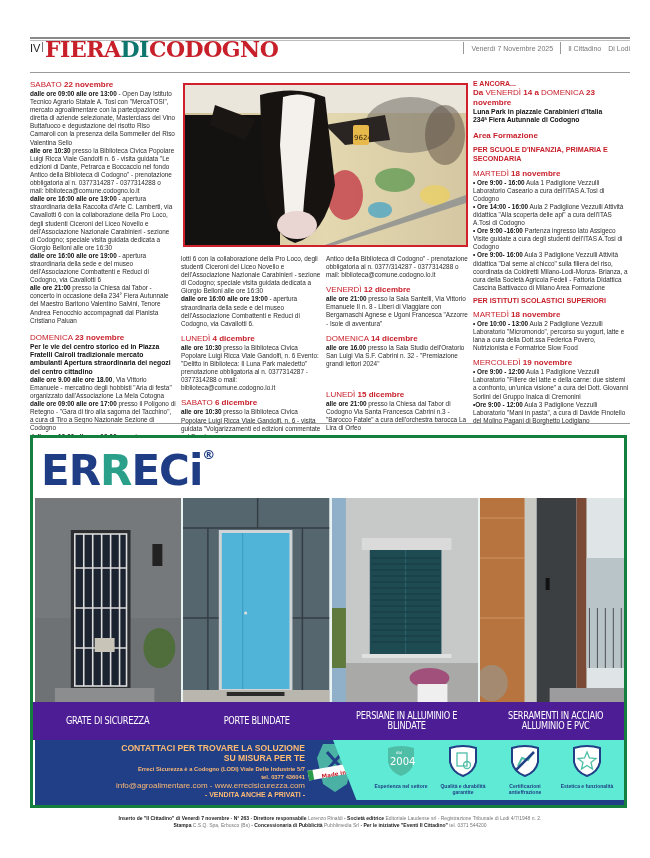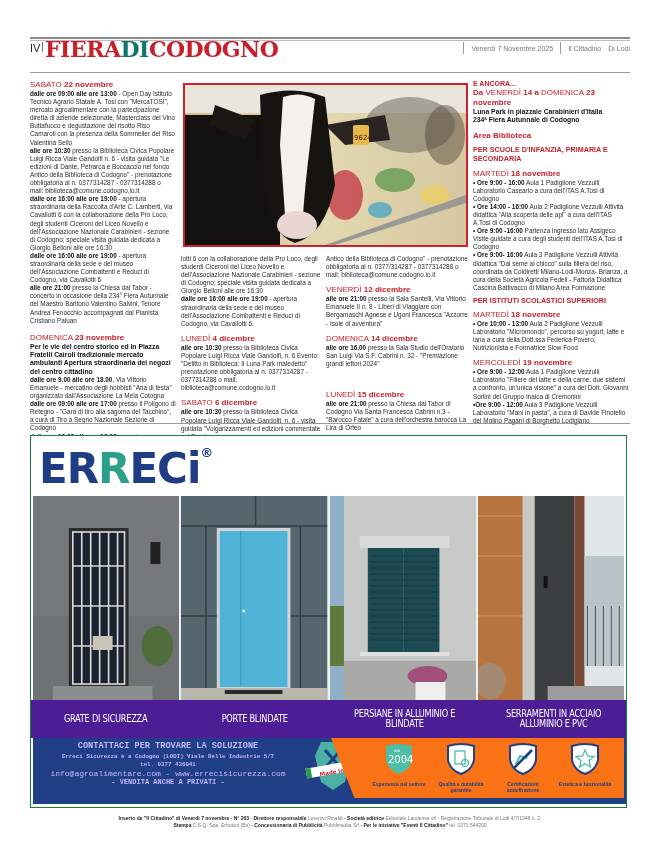--- a/index.html
+++ b/index.html
@@ -29,39 +29,39 @@
   .p { margin: 0; }
   .intro { font-weight: bold; font-size: 6.8px; line-height: 8.3px; color: #111; }
   .red-bold { color: #c8202b; font-weight: bold; }
   .sect { color: #c8202b; font-weight: bold; font-size: 8px; line-height: 10px; margin-top: 4px; }
   .sect-sm { color: #c8202b; font-weight: bold; font-size: 7.2px; line-height: 9px; margin-top: 4px; }
 
   .photo { position: absolute; left: 183px; top: 83px; width: 285px; height: 164px; border: 2px solid #d0202c; overflow: hidden; background: #f97316; }
 
   .mid-rule { position: absolute; left: 30px; top: 423px; width: 600px; height: 1px; background: #9a9a9a; }
 
-  .ad { position: absolute; left: 30px; top: 435px; width: 597px; height: 373px; border: 1px solid #15803d; background: #fff; overflow: hidden; }
+  .ad { position: absolute; left: 30px; top: 435px; width: 597px; height: 373px; border: 3px solid #15803d; background: #fff; overflow: hidden; }
   .ad-logo { position: absolute; left: 8px; top: 12px; font-family: "DejaVu Sans", sans-serif; font-weight: bold; font-size: 42px; letter-spacing: -1px; color: #1f3d85; line-height: 1; }
   .ad-logo .g { color: #2aa08a; }
   .ad-logo sup { font-size: 13px; vertical-align: top; position: relative; top: -2px; color: #1f3d85; }
 
   .ad-photos { position: absolute; left: 2px; top: 60px; width: 591px; height: 210px; display: flex; gap: 2px; background: #e8f3f2; }
   .ad-photo { flex: 1; position: relative; overflow: hidden; }
 
   .ad-band { position: absolute; left: 0; top: 264px; width: 597px; height: 38px; background: #4c1d95; display: flex; }
   .ad-band-item { flex: 1; display: flex; align-items: center; justify-content: center; text-align: center; color: #fff; font-family: "DejaVu Sans", sans-serif; font-size: 10px; line-height: 10px; transform: scaleX(0.82); letter-spacing: -0.3px; }
 
   .ad-contact { position: absolute; left: 2px; top: 302px; width: 593px; height: 66px; background: #213f86; }
-  .ad-contact-txt { position: absolute; left: 0; top: 3px; width: 270px; text-align: center; color: #c4b5fd; font-family: Liberation Mono, monospace; }
+  .ad-contact-txt { position: absolute; left: 0; top: 3px; width: 270px; text-align: right; color: #fdba74; }
   .ad-contact-txt .c1 { font-weight: bold; font-size: 8.6px; line-height: 10px; }
   .ad-contact-txt .c2 { font-weight: bold; font-size: 5.8px; line-height: 8px; margin-top: 2px; }
   .ad-contact-txt .c3 { font-size: 8px; line-height: 9px; }
   .ad-contact-txt .c4 { font-weight: bold; font-size: 7px; line-height: 9px; }
 
-  .ad-features { position: absolute; left: 300px; top: 302px; width: 293px; height: 60px; background: #f97316; clip-path: polygon(0 0, 100% 0, 100% 100%, 8% 100%); }
+  .ad-features { position: absolute; left: 300px; top: 302px; width: 293px; height: 60px; background: #5eead4; clip-path: polygon(0 0, 100% 0, 100% 100%, 8% 100%); }
   .feat { position: absolute; top: 4px; width: 60px; text-align: center; }
   .feat .lbl { font-size: 5px; line-height: 6px; font-weight: bold; color: #213f86; margin-top: 1px; }
 
   .made-in { position: absolute; left: 272px; top: 302px; width: 50px; height: 60px; }
 
   .footer { position: absolute; left: 30px; top: 815px; width: 600px; text-align: center; font-size: 5px; line-height: 6.5px; color: #444; }
   .footer .fb { font-weight: bold; color: #222; }
   .footer .fl { color: #777; }
 </style>
 </head>
@@ -141,21 +141,21 @@
   <p class="p"><span class="b">alle ore 16.00</span><span> presso la Sala Studio dell'Oratorio San Luigi Via S.F. Cabrini n. 32 - "Premiazione grandi lettori 2024"</span></p>
   <div class="day" style="margin-top:22px"><span class="dn">LUNEDÌ </span><span class="dd">15 dicembre</span></div>
   <p class="p"><span class="b">alle ore 21:00</span><span> presso la Chiesa dal Tabor di Codogno Via Santa Francesca Cabrini n.3 - "Barocco Fatale" a cura dell'orchestra barocca La Lira di Orfeo</span></p>
 </div>
 
 <div class="col col4">
   <div class="red-bold" style="font-size:7px;line-height:8px">E ANCORA...</div>
   <div class="day" style="margin-top:0"><span class="dd">Da </span><span class="dn">VENERDÌ </span><span class="dd">14</span><span class="dd"> a </span><span class="dn">DOMENICA </span><span class="dd">23 novembre</span></div>
   <p class="p intro">Luna Park in piazzale Carabinieri d'Italia</p>
   <p class="p intro">234ª Fiera Autunnale di Codogno</p>
-  <div class="sect" style="margin-top:6px">Area Biblioteca</div>
+  <div class="sect" style="margin-top:6px">Area Formazione</div>
   <div class="sect-sm">PER SCUOLE D'INFANZIA, PRIMARIA E SECONDARIA</div>
   <div class="day" style="margin-top:6px"><span class="dn">MARTEDÌ </span><span class="dd">18 novembre</span></div>
   <p class="p"><span class="b">• Ore 9:00 - 16:00</span><span> Aula 1 Padiglione Vezzulli Laboratorio Caseario a cura dell'ITAS A.Tosi di Codogno</span></p>
   <p class="p"><span class="b">• Ore 14:00 - 16:00</span><span> Aula 2 Padiglione Vezzulli Attività didattica "Alla scoperta delle api" a cura dell'ITAS A.Tosi di Codogno</span></p>
   <p class="p"><span class="b">• Ore 9:00 -16:00</span><span> Partenza ingresso lato Assigeco Visite guidate a cura degli studenti dell'ITAS A.Tosi di Codogno</span></p>
   <p class="p"><span class="b">• Ore 9:00- 16:00</span><span> Aula 3 Padiglione Vezzulli Attività didattica "Dal seme al chicco" sulla filiera del riso, coordinata da Coldiretti Milano-Lodi-Monza- Brianza, a cura della Società Agricola Fedeli - Fattoria Didattica Cascina Battivacco di Milano Area Formazione</span></p>
   <div class="sect-sm" style="">PER ISTITUTI SCOLASTICI SUPERIORI</div>
   <div class="day" style="margin-top:5px"><span class="dn">MARTEDÌ </span><span class="dd">18 novembre</span></div>
   <p class="p"><span class="b">• Ore 10:00 - 13:00</span><span> Aula 2 Padiglione Vezzulli Laboratorio "Micromondo", percorso su yogurt, latte e lana a cura della Dott.ssa Federica Povero, Nutrizionista e Formatrice Slow Food</span></p>
   <div class="day" style="margin-top:6px"><span class="dn">MERCOLEDÌ </span><span class="dd">19 novembre</span></div>
@@ -277,20 +277,21 @@
   <div class="ad-band">
     <div class="ad-band-item">GRATE DI SICUREZZA</div>
     <div class="ad-band-item">PORTE BLINDATE</div>
     <div class="ad-band-item">PERSIANE IN ALLUMINIO E BLINDATE</div>
     <div class="ad-band-item">SERRAMENTI IN ACCIAIO ALLUMINIO E PVC</div>
   </div>
 
   <div class="ad-contact">
     <div class="ad-contact-txt">
       <div class="c1">CONTATTACI PER TROVARE LA SOLUZIONE</div>
+      <div class="c1">SU MISURA PER TE</div>
       <div class="c2">Erreci Sicurezza è a Codogno (LODI) Viale Delle Industrie 5/7</div>
       <div class="c2" style="margin-top:0">tel. 0377 436041</div>
       <div class="c3">info@agroalimentare.com - www.errecisicurezza.com</div>
       <div class="c4">- VENDITA ANCHE A PRIVATI -</div>
     </div>
   </div>
 
   <div class="made-in">
     <svg width="60" height="60" viewBox="0 0 60 60">
       <path d="M18 4 L42 4 L48 18 L42 44 L30 52 L18 44 L12 18 Z" fill="#4fbea7" opacity="0.9"></path>

